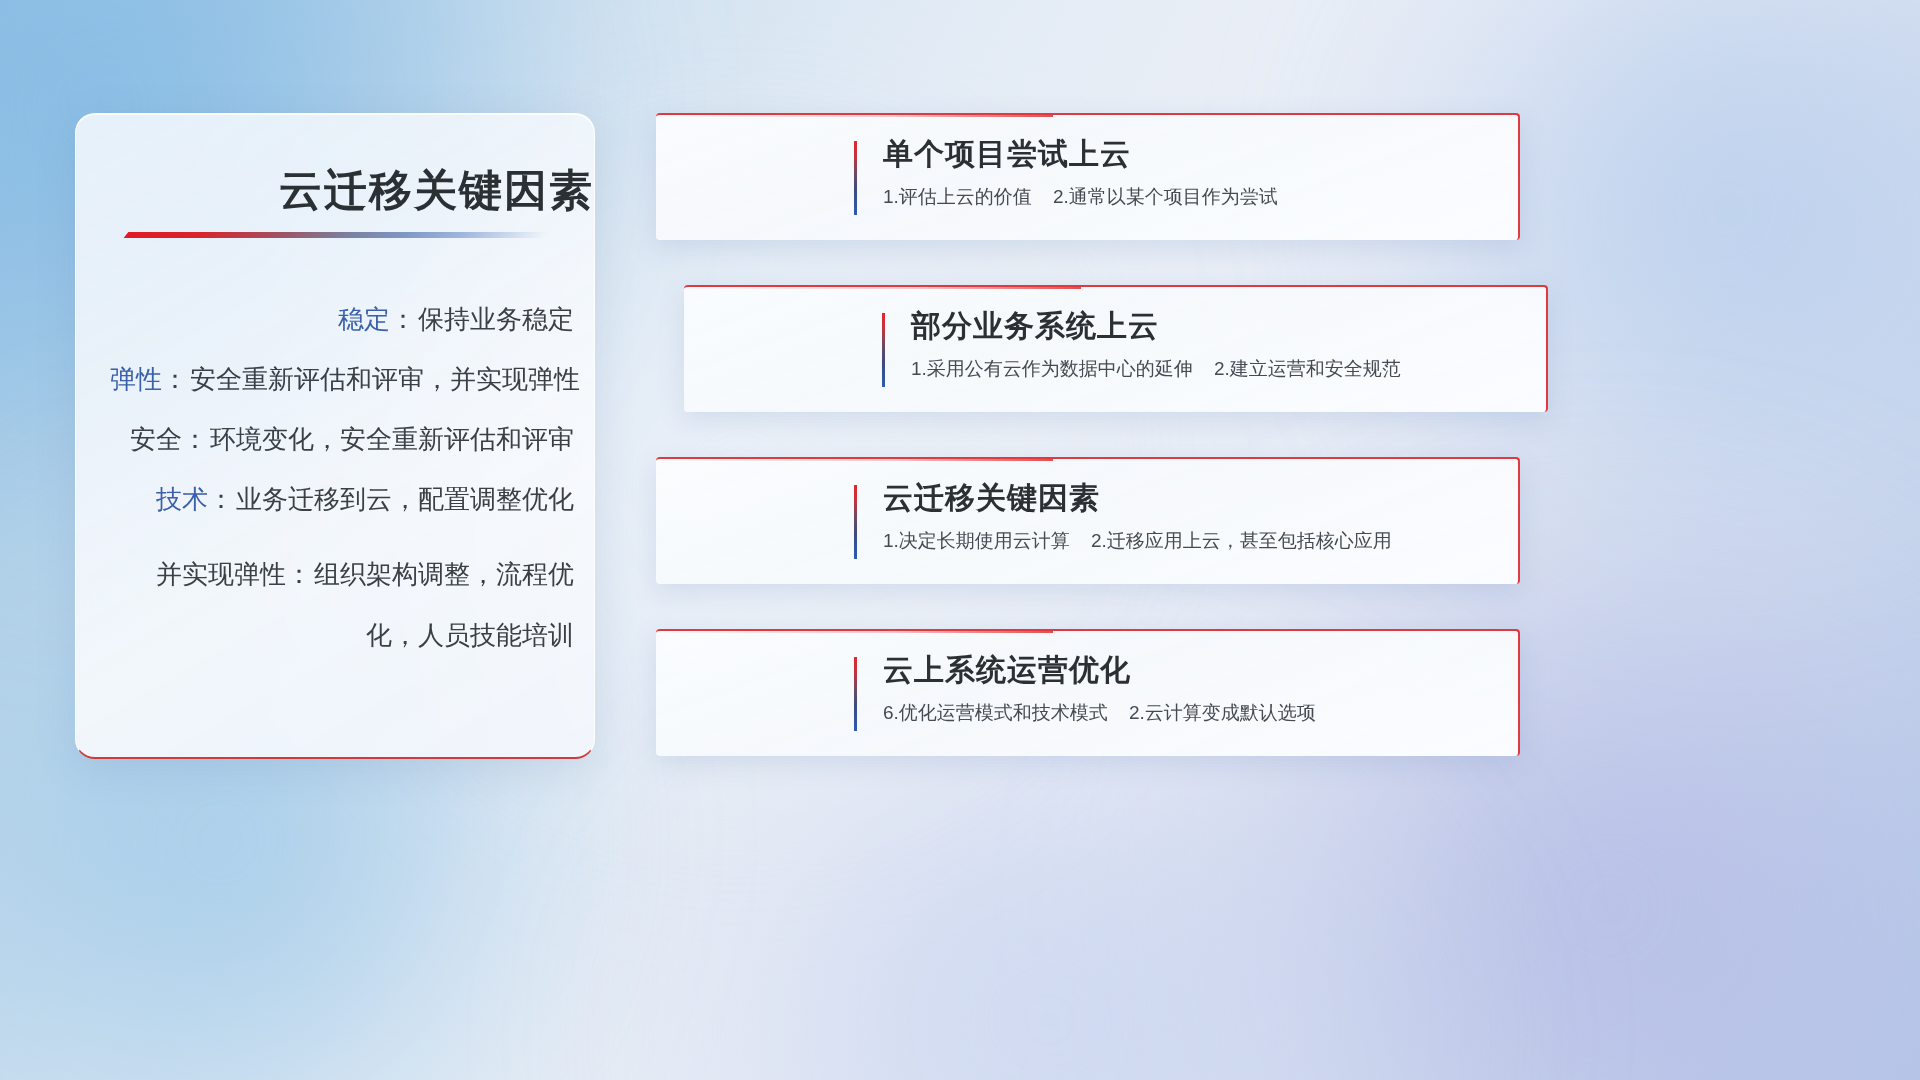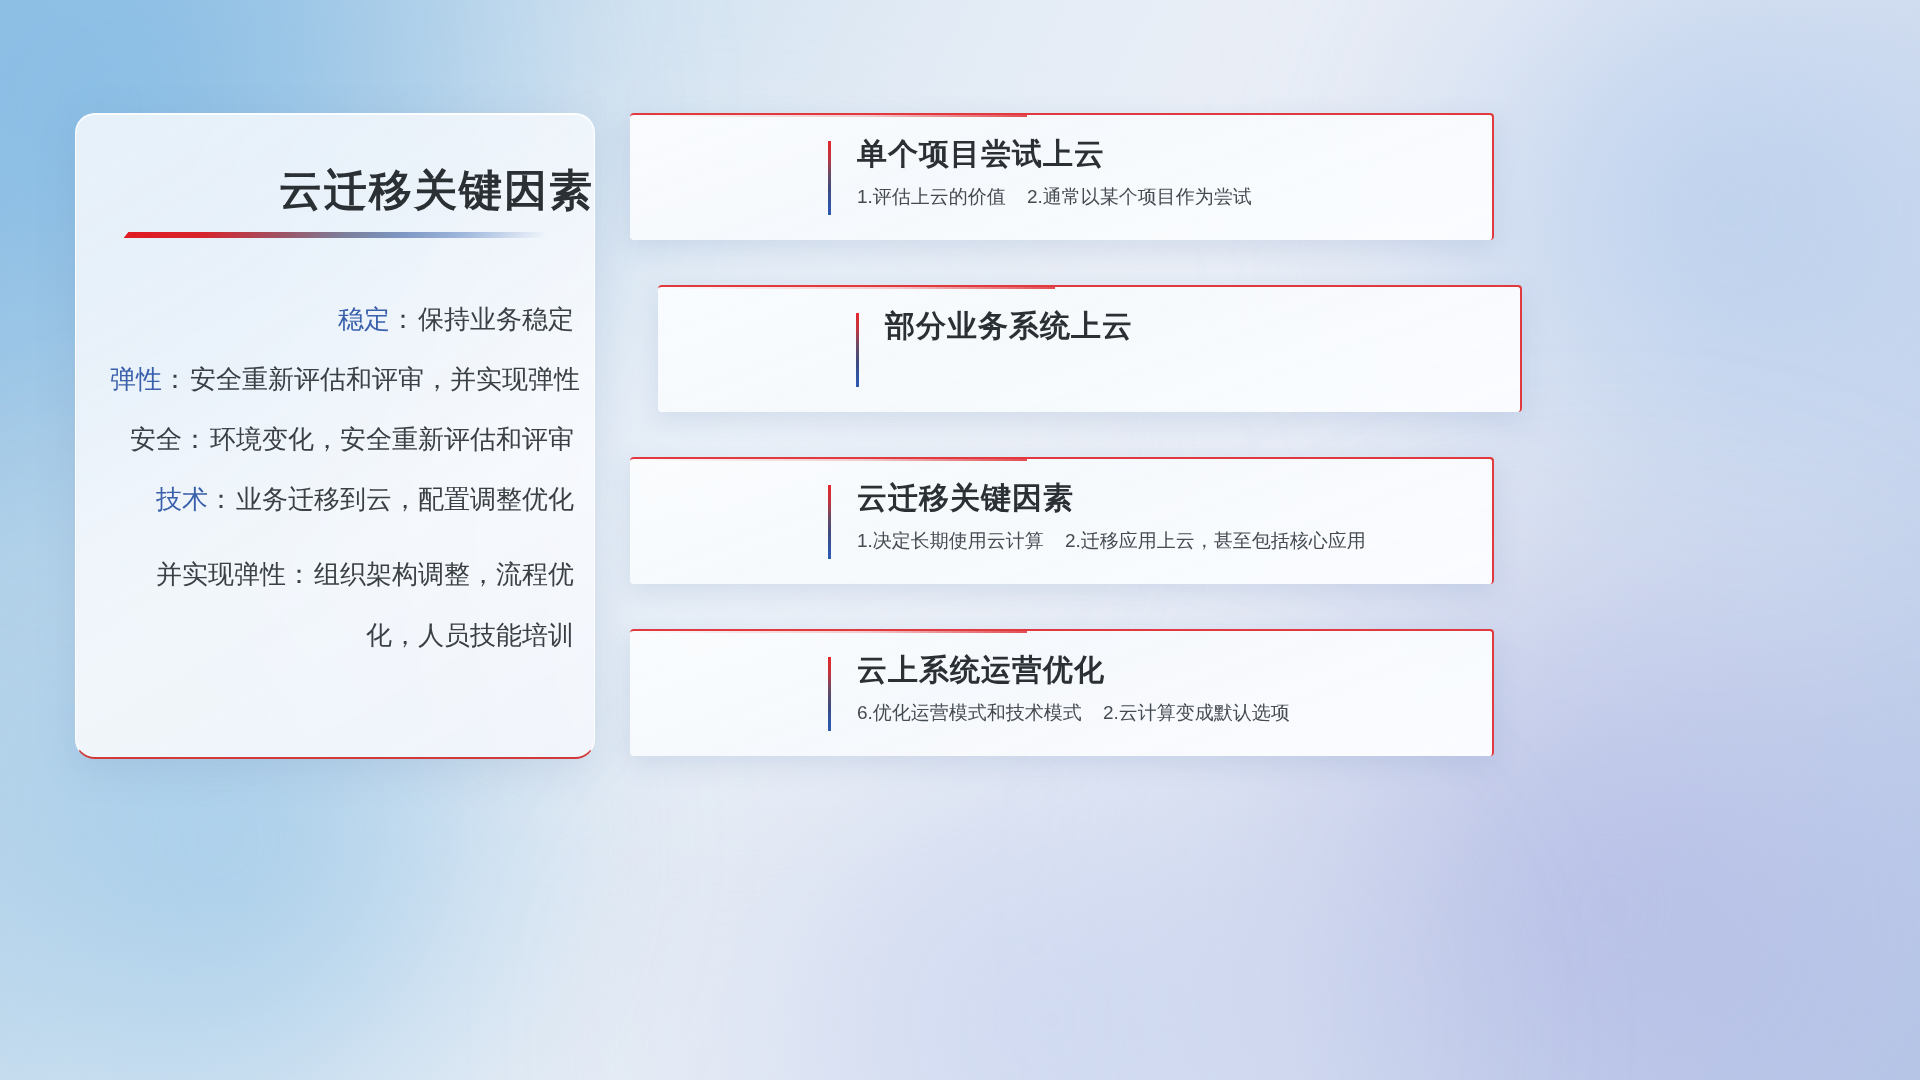--- a/index.html
+++ b/index.html
@@ -132,21 +132,21 @@
   }
   .factor-row .flabel { font-weight: normal; }
   .factor-row.accent .flabel { color: #3a60ab; }
   .factor-row.plain .flabel { color: #3a4045; }
   .factor-row .fcolon { margin: 0 2px 0 0; }
   .factor-row.wrap { white-space: normal; line-height: 61px; margin-bottom: 0; }
 
   
   .step-card {
     position: absolute;
-    left: 630px;
+    left: 656px;
     width: 862px;
     height: 125px;
     border-radius: 4px;
     background: linear-gradient(160deg,
         rgba(250,252,254,.97) 0%,
         rgba(246,249,252,.95) 40%,
         rgba(252,253,255,.97) 100%);
     border-top: 2px solid #e03a3f;
     border-right: 2px solid #e03a3f;
     box-shadow: 0 8px 26px rgba(95,125,175,.17);
@@ -275,20 +275,21 @@
     </div>
   </div>
 
   <div class="step-card" id="card-2">
     <div class="ghost-number">
       <span class="gn-inner">02</span>
     </div>
     <div class="card-divider"></div>
     <div class="card-text">
       <div class="card-title">部分业务系统上云</div>
+      <div class="card-desc">1.采用公有云作为数据中心的延伸    2.建立运营和安全规范</div>
     </div>
   </div>
 
   <div class="step-card" id="card-3">
     <div class="ghost-number">
       <span class="gn-inner">03</span>
     </div>
     <div class="card-divider"></div>
     <div class="card-text">
       <div class="card-title">云迁移关键因素</div>

